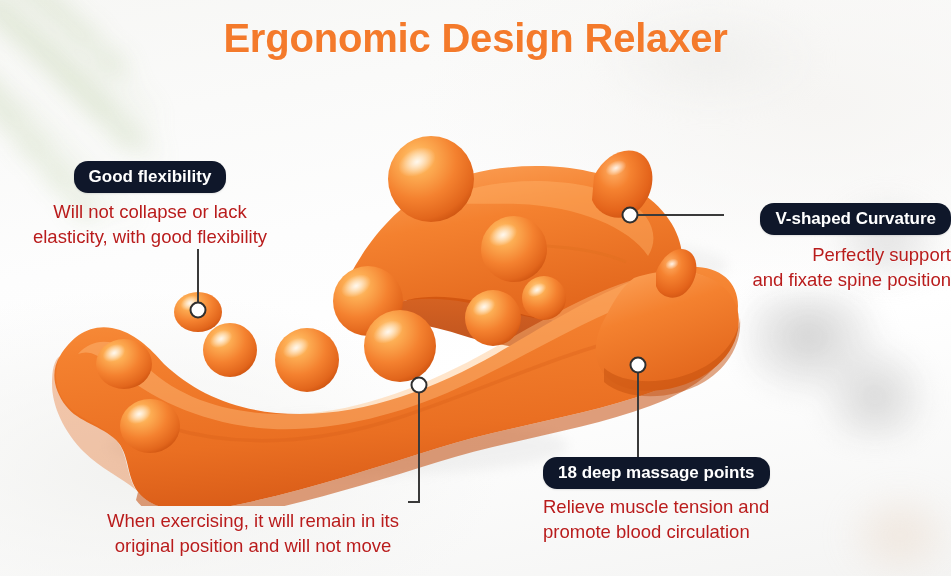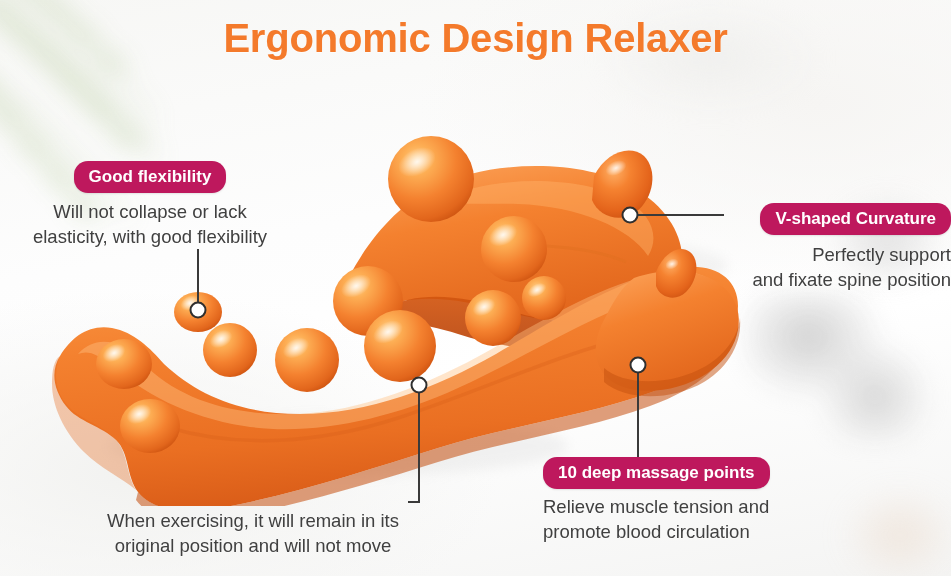--- a/index.html
+++ b/index.html
@@ -106,34 +106,34 @@
     top: 96px;
     width: 710px;
     height: 410px;
   }
   .product svg { display:block; width:100%; height:100%; }
 
   
   .callout { position: absolute; }
   .badge {
     display: inline-block;
-    background: #be185d;
+    background: #0f172a;
     color: #ffffff;
     font-weight: bold;
     font-size: 17px;
     line-height: 1;
     padding: 7px 15px 8px 15px;
     border-radius: 14px;
     white-space: nowrap;
     box-shadow: 0 1px 2px rgba(0,0,0,.10);
   }
   .desc {
     font-size: 18.5px;
     line-height: 1.33;
-    color: #404040;
+    color: #b91c1c;
     white-space: pre-line;
     margin-top: 6px;
     text-shadow: 0 1px 1px rgba(255,255,255,.55);
   }
 
   .callout-flex { left: 0px; top: 161px; width: 300px; text-align: center; }
   .callout-flex .desc { margin-top: 7px; }
 
   .callout-v { left: 722px; top: 203px; width: 229px; text-align: right; }
   .callout-v .desc { margin-top: 8px; }
@@ -372,21 +372,21 @@
 elasticity, with good flexibility</div>
   </div>
 
   <div class="callout callout-v">
     <span class="badge">V-shaped Curvature</span>
     <div class="desc">Perfectly support
 and fixate spine position</div>
   </div>
 
   <div class="callout callout-points">
-    <span class="badge">10 deep massage points</span>
+    <span class="badge">18 deep massage points</span>
     <div class="desc">Relieve muscle tension and
 promote blood circulation</div>
   </div>
 
   <div class="callout callout-antislip">
     <div class="desc">When exercising, it will remain in its
 original position and will not move</div>
   </div>
 
 </div>

